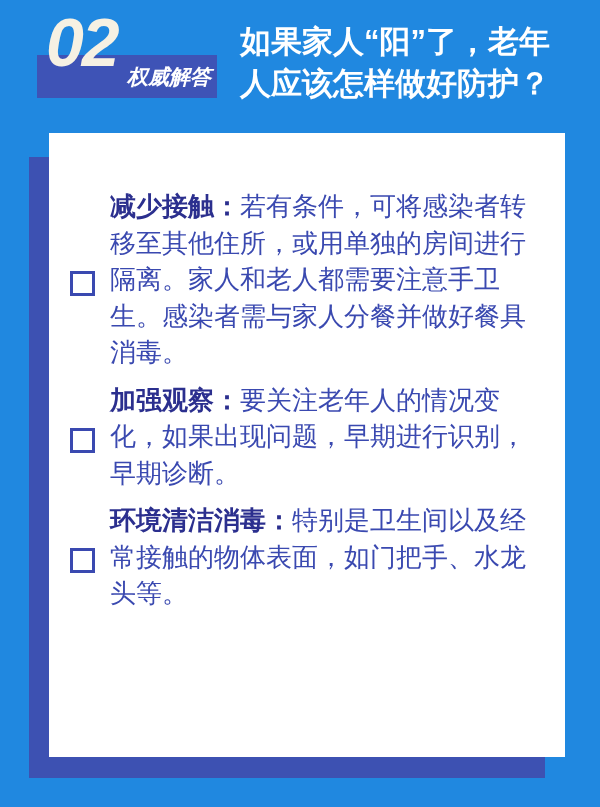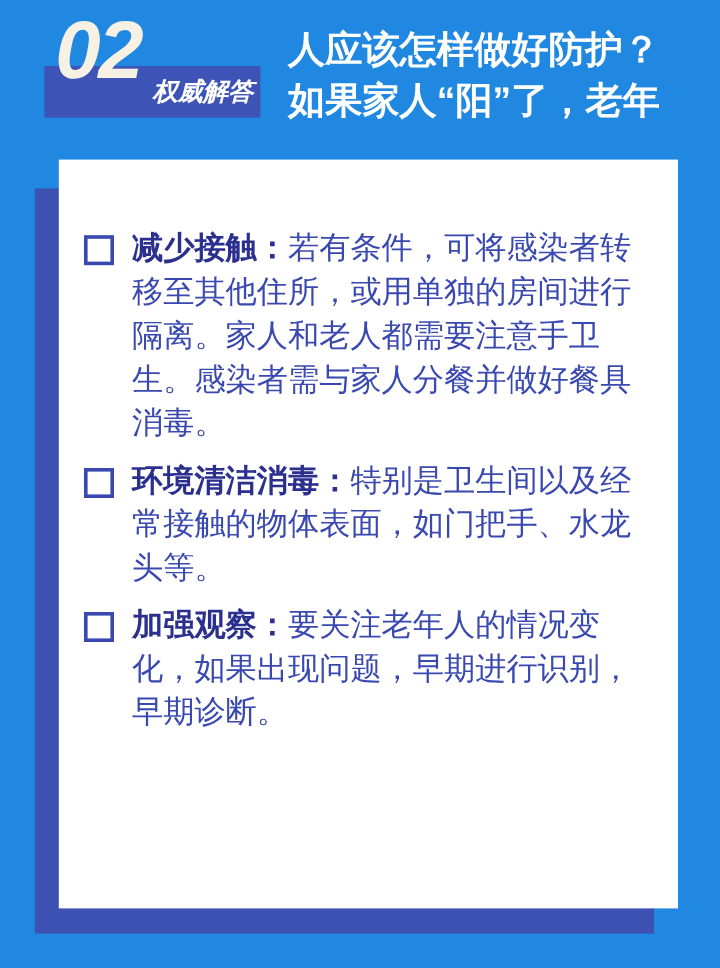--- a/index.html
+++ b/index.html
@@ -71,21 +71,21 @@
     top: 133px;
     width: 516px;
     height: 624px;
     background: var(--card_bg, #ffffff);
     box-sizing: border-box;
     padding: 55px 30px 0 21px;
   }
   
   .item {
     display: flex;
-    align-items: flex-start;
+    align-items: center;
     margin: 0 0 11px 0;
   }
   .checkbox {
     flex: 0 0 auto;
     width: 19px;
     height: 19px;
     margin: 8px 15px 0 0;
     border: 3px solid var(--body_text, #3a49b0);
     box-sizing: content-box;
     background: transparent;
@@ -108,47 +108,47 @@
 </head>
 <body>
 
 <div class="page">
 
   <div class="header">
     <div class="badge-rect"></div>
     <div class="section-number">02</div>
     <div class="badge-label">权威解答</div>
     <div class="header-title">
+        <div>如果家人“阳”了，老年</div>
         <div>人应该怎样做好防护？</div>
-        <div>如果家人“阳”了，老年</div>
       </div>
   </div>
 
   <div class="card-shadow"></div>
 
   <div class="card">
 
     <div class="item">
       <div class="checkbox"></div>
       <p class="item-para"><span class="item-heading">减少接触：</span><span class="item-text">若有条件，可将感染者转
 移至其他住所，或用单独的房间进行
 隔离。家人和老人都需要注意手卫
 生。感染者需与家人分餐并做好餐具
 消毒。</span></p>
     </div>
 
 
     <div class="item">
       <div class="checkbox"></div>
-      <p class="item-para"><span class="item-heading">环境清洁消毒：</span><span class="item-text">特别是卫生间以及经
-常接触的物体表面，如门把手、水龙
-头等。</span></p>
+      <p class="item-para"><span class="item-heading">加强观察：</span><span class="item-text">要关注老年人的情况变
+化，如果出现问题，早期进行识别，
+早期诊断。</span></p>
     </div>
 
     <div class="item">
       <div class="checkbox"></div>
-      <p class="item-para"><span class="item-heading">加强观察：</span><span class="item-text">要关注老年人的情况变
-化，如果出现问题，早期进行识别，
-早期诊断。</span></p>
+      <p class="item-para"><span class="item-heading">环境清洁消毒：</span><span class="item-text">特别是卫生间以及经
+常接触的物体表面，如门把手、水龙
+头等。</span></p>
     </div>
 
   </div>
 </div>
 
 </body></html>

